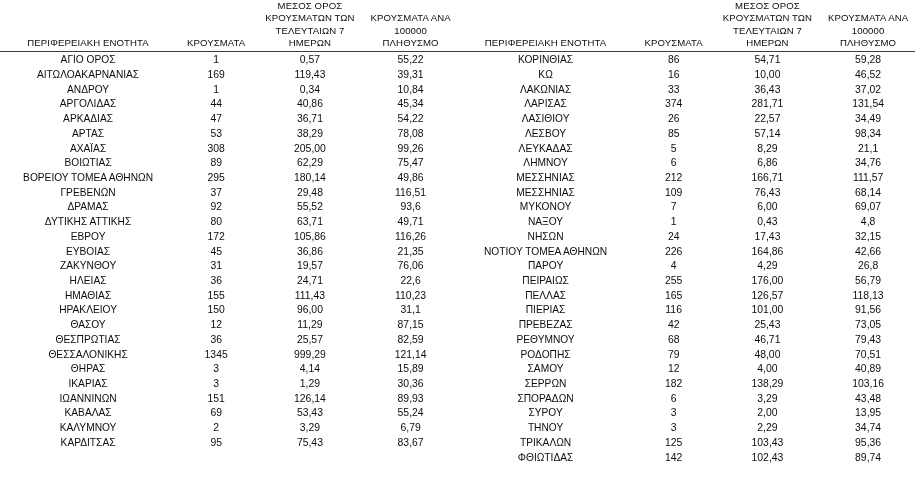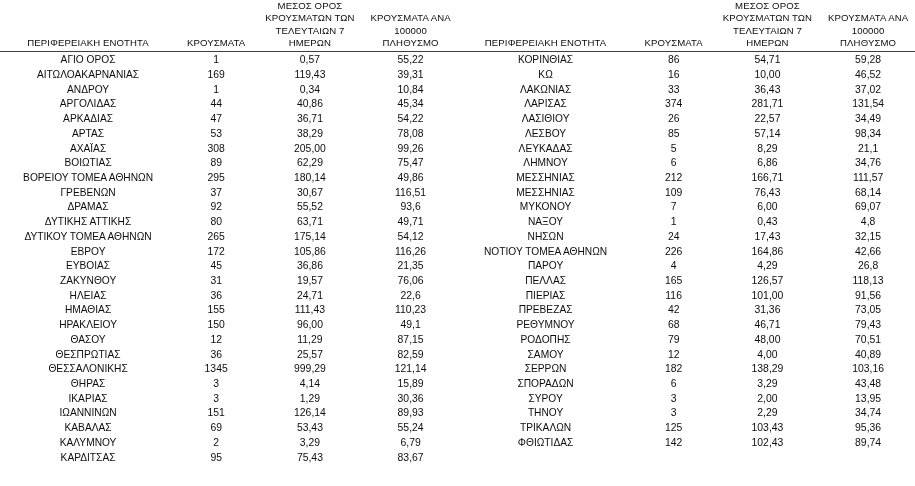--- a/index.html
+++ b/index.html
@@ -139,42 +139,36 @@
           </tr>
           <tr>
             <td class="name">ΒΟΡΕΙΟΥ ΤΟΜΕΑ ΑΘΗΝΩΝ</td>
             <td>295</td>
             <td>180,14</td>
             <td>49,86</td>
           </tr>
           <tr>
             <td class="name">ΓΡΕΒΕΝΩΝ</td>
             <td>37</td>
-            <td>30,67</td>
+            <td>29,48</td>
             <td>116,51</td>
           </tr>
           <tr>
             <td class="name">ΔΡΑΜΑΣ</td>
             <td>92</td>
             <td>55,52</td>
             <td>93,6</td>
           </tr>
           <tr>
             <td class="name">ΔΥΤΙΚΗΣ ΑΤΤΙΚΗΣ</td>
             <td>80</td>
             <td>63,71</td>
             <td>49,71</td>
           </tr>
           <tr>
-            <td class="name">ΔΥΤΙΚΟΥ ΤΟΜΕΑ ΑΘΗΝΩΝ</td>
-            <td>265</td>
-            <td>175,14</td>
-            <td>54,12</td>
-          </tr>
-          <tr>
             <td class="name">ΕΒΡΟΥ</td>
             <td>172</td>
             <td>105,86</td>
             <td>116,26</td>
           </tr>
           <tr>
             <td class="name">ΕΥΒΟΙΑΣ</td>
             <td>45</td>
             <td>36,86</td>
             <td>21,35</td>
@@ -194,21 +188,21 @@
           <tr>
             <td class="name">ΗΜΑΘΙΑΣ</td>
             <td>155</td>
             <td>111,43</td>
             <td>110,23</td>
           </tr>
           <tr>
             <td class="name">ΗΡΑΚΛΕΙΟΥ</td>
             <td>150</td>
             <td>96,00</td>
-            <td>49,1</td>
+            <td>31,1</td>
           </tr>
           <tr>
             <td class="name">ΘΑΣΟΥ</td>
             <td>12</td>
             <td>11,29</td>
             <td>87,15</td>
           </tr>
           <tr>
             <td class="name">ΘΕΣΠΡΩΤΙΑΣ</td>
             <td>36</td>
@@ -365,35 +359,41 @@
             <td>164,86</td>
             <td>42,66</td>
           </tr>
           <tr>
             <td class="name">ΠΑΡΟΥ</td>
             <td>4</td>
             <td>4,29</td>
             <td>26,8</td>
           </tr>
           <tr>
+            <td class="name">ΠΕΙΡΑΙΩΣ</td>
+            <td>255</td>
+            <td>176,00</td>
+            <td>56,79</td>
+          </tr>
+          <tr>
             <td class="name">ΠΕΛΛΑΣ</td>
             <td>165</td>
             <td>126,57</td>
             <td>118,13</td>
           </tr>
           <tr>
             <td class="name">ΠΙΕΡΙΑΣ</td>
             <td>116</td>
             <td>101,00</td>
             <td>91,56</td>
           </tr>
           <tr>
             <td class="name">ΠΡΕΒΕΖΑΣ</td>
             <td>42</td>
-            <td>31,36</td>
+            <td>25,43</td>
             <td>73,05</td>
           </tr>
           <tr>
             <td class="name">ΡΕΘΥΜΝΟΥ</td>
             <td>68</td>
             <td>46,71</td>
             <td>79,43</td>
           </tr>
           <tr>
             <td class="name">ΡΟΔΟΠΗΣ</td>

